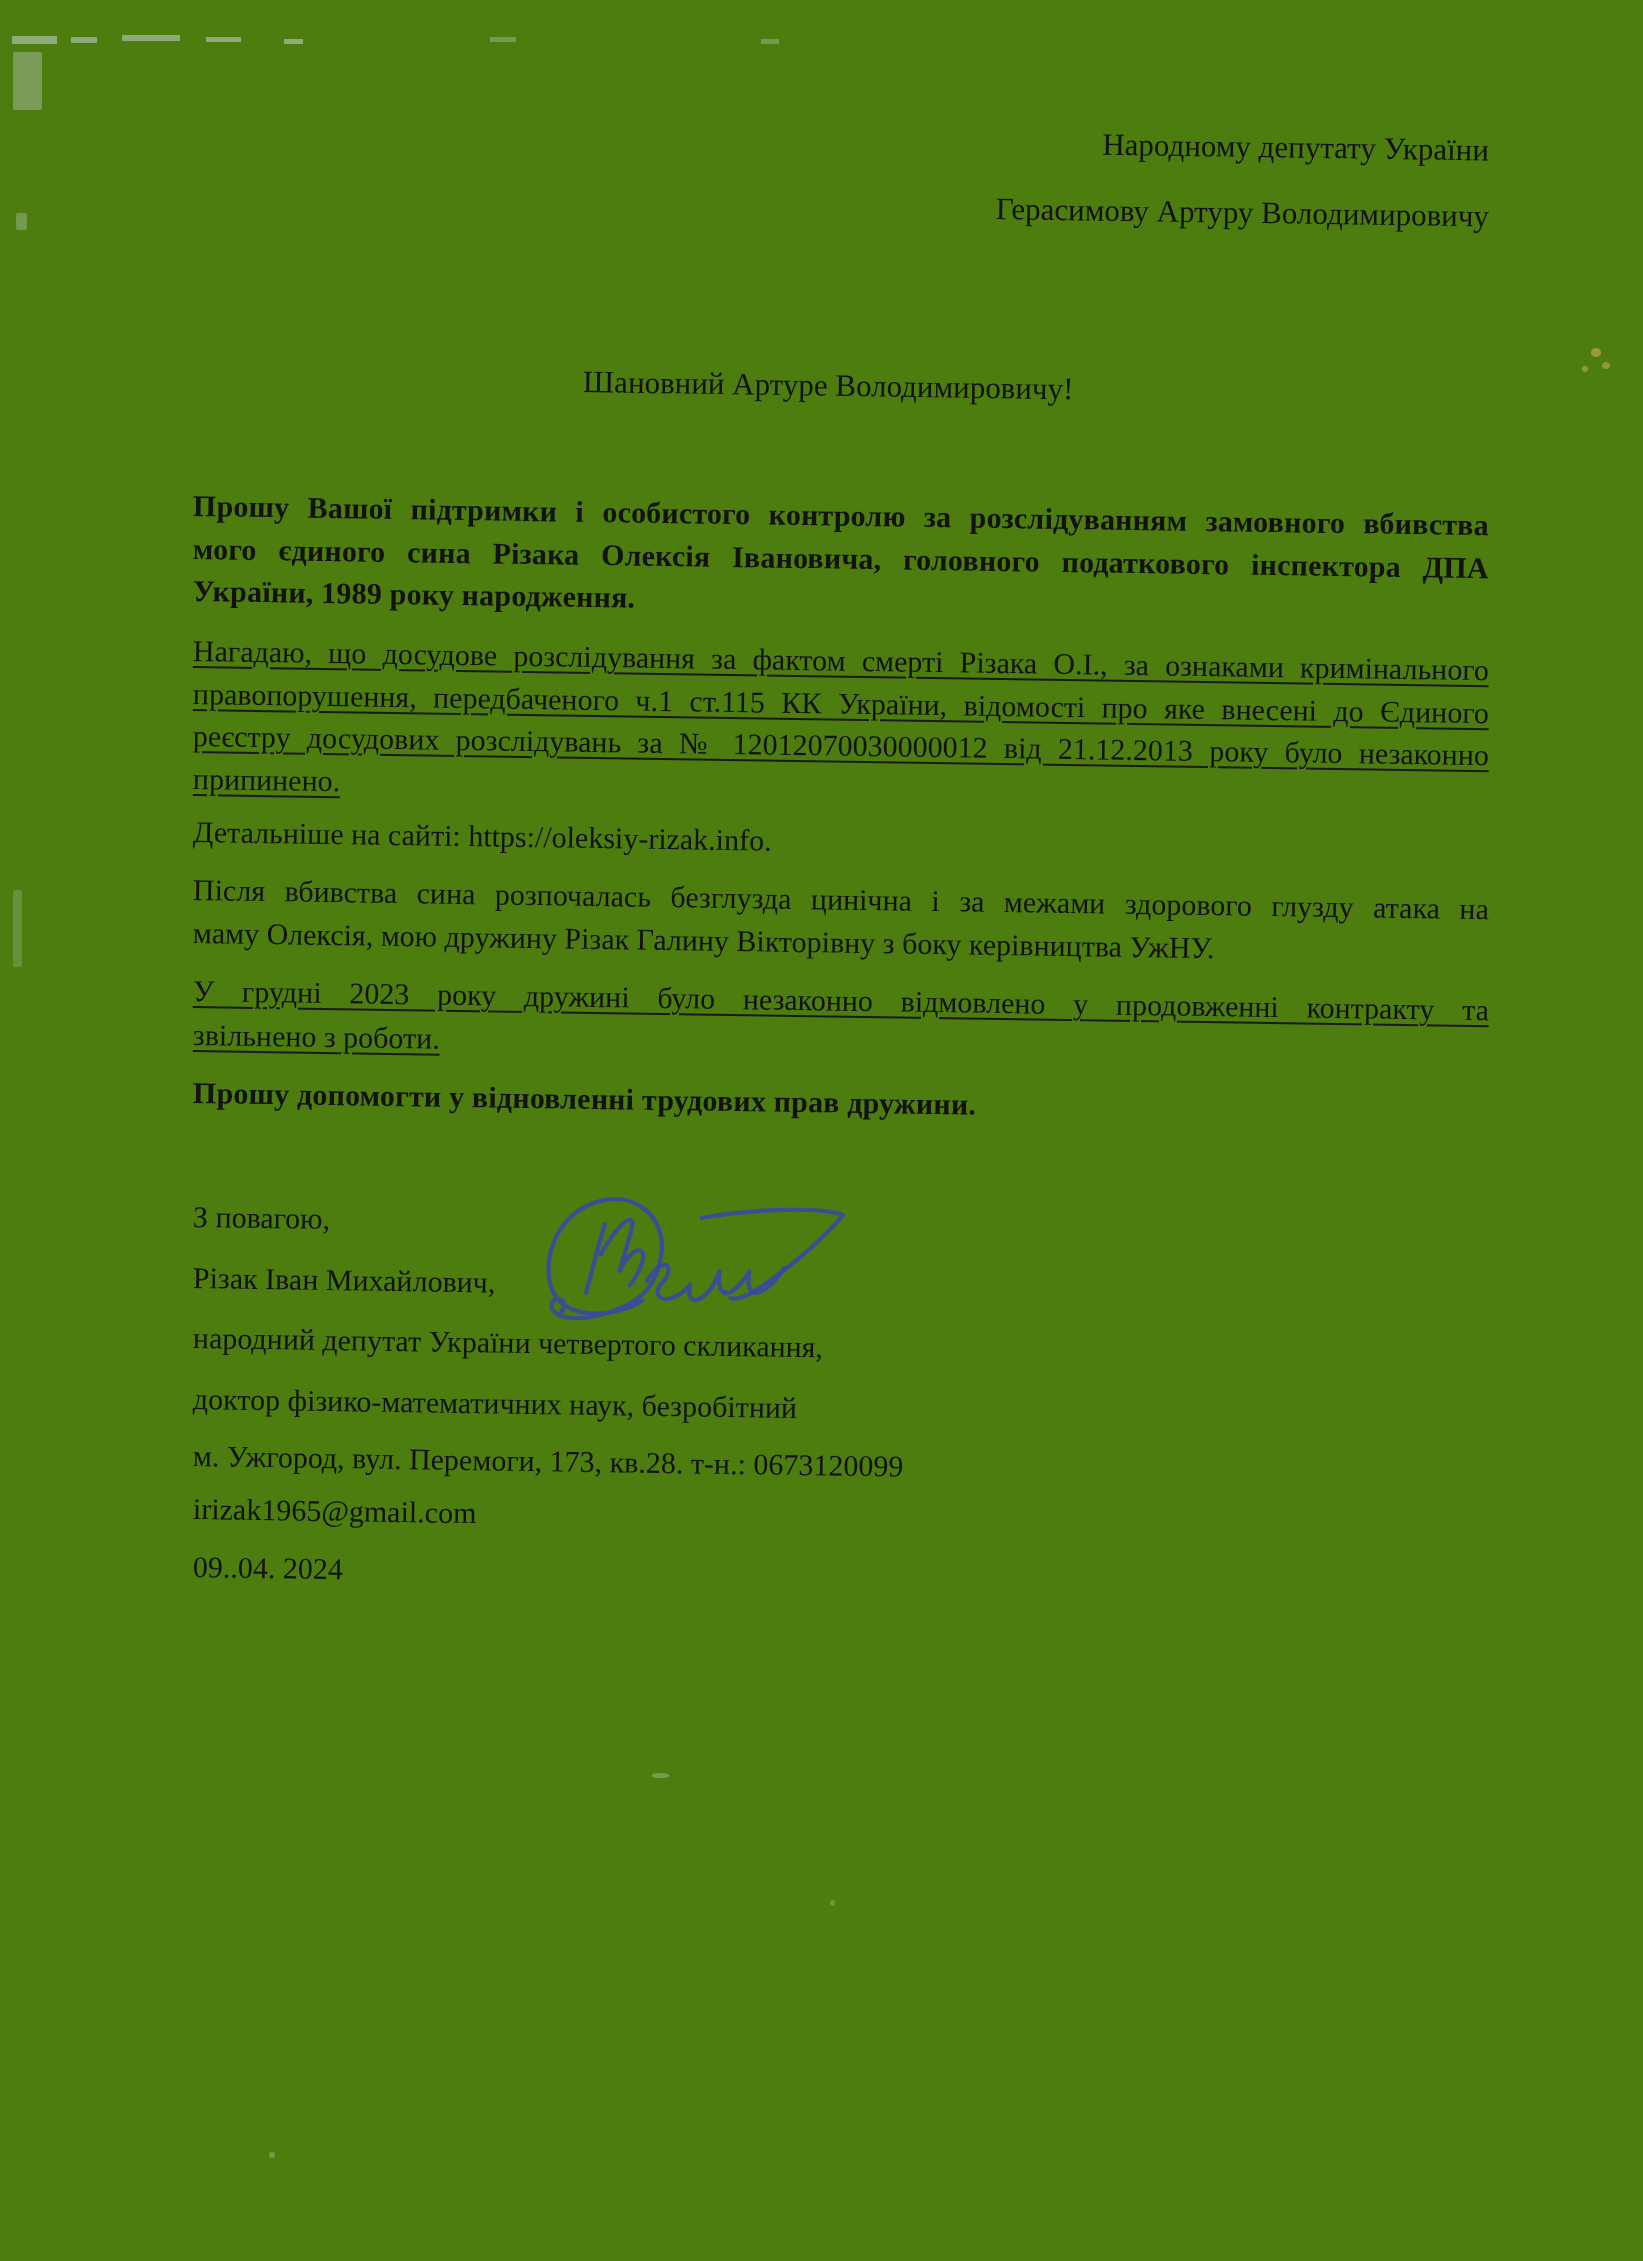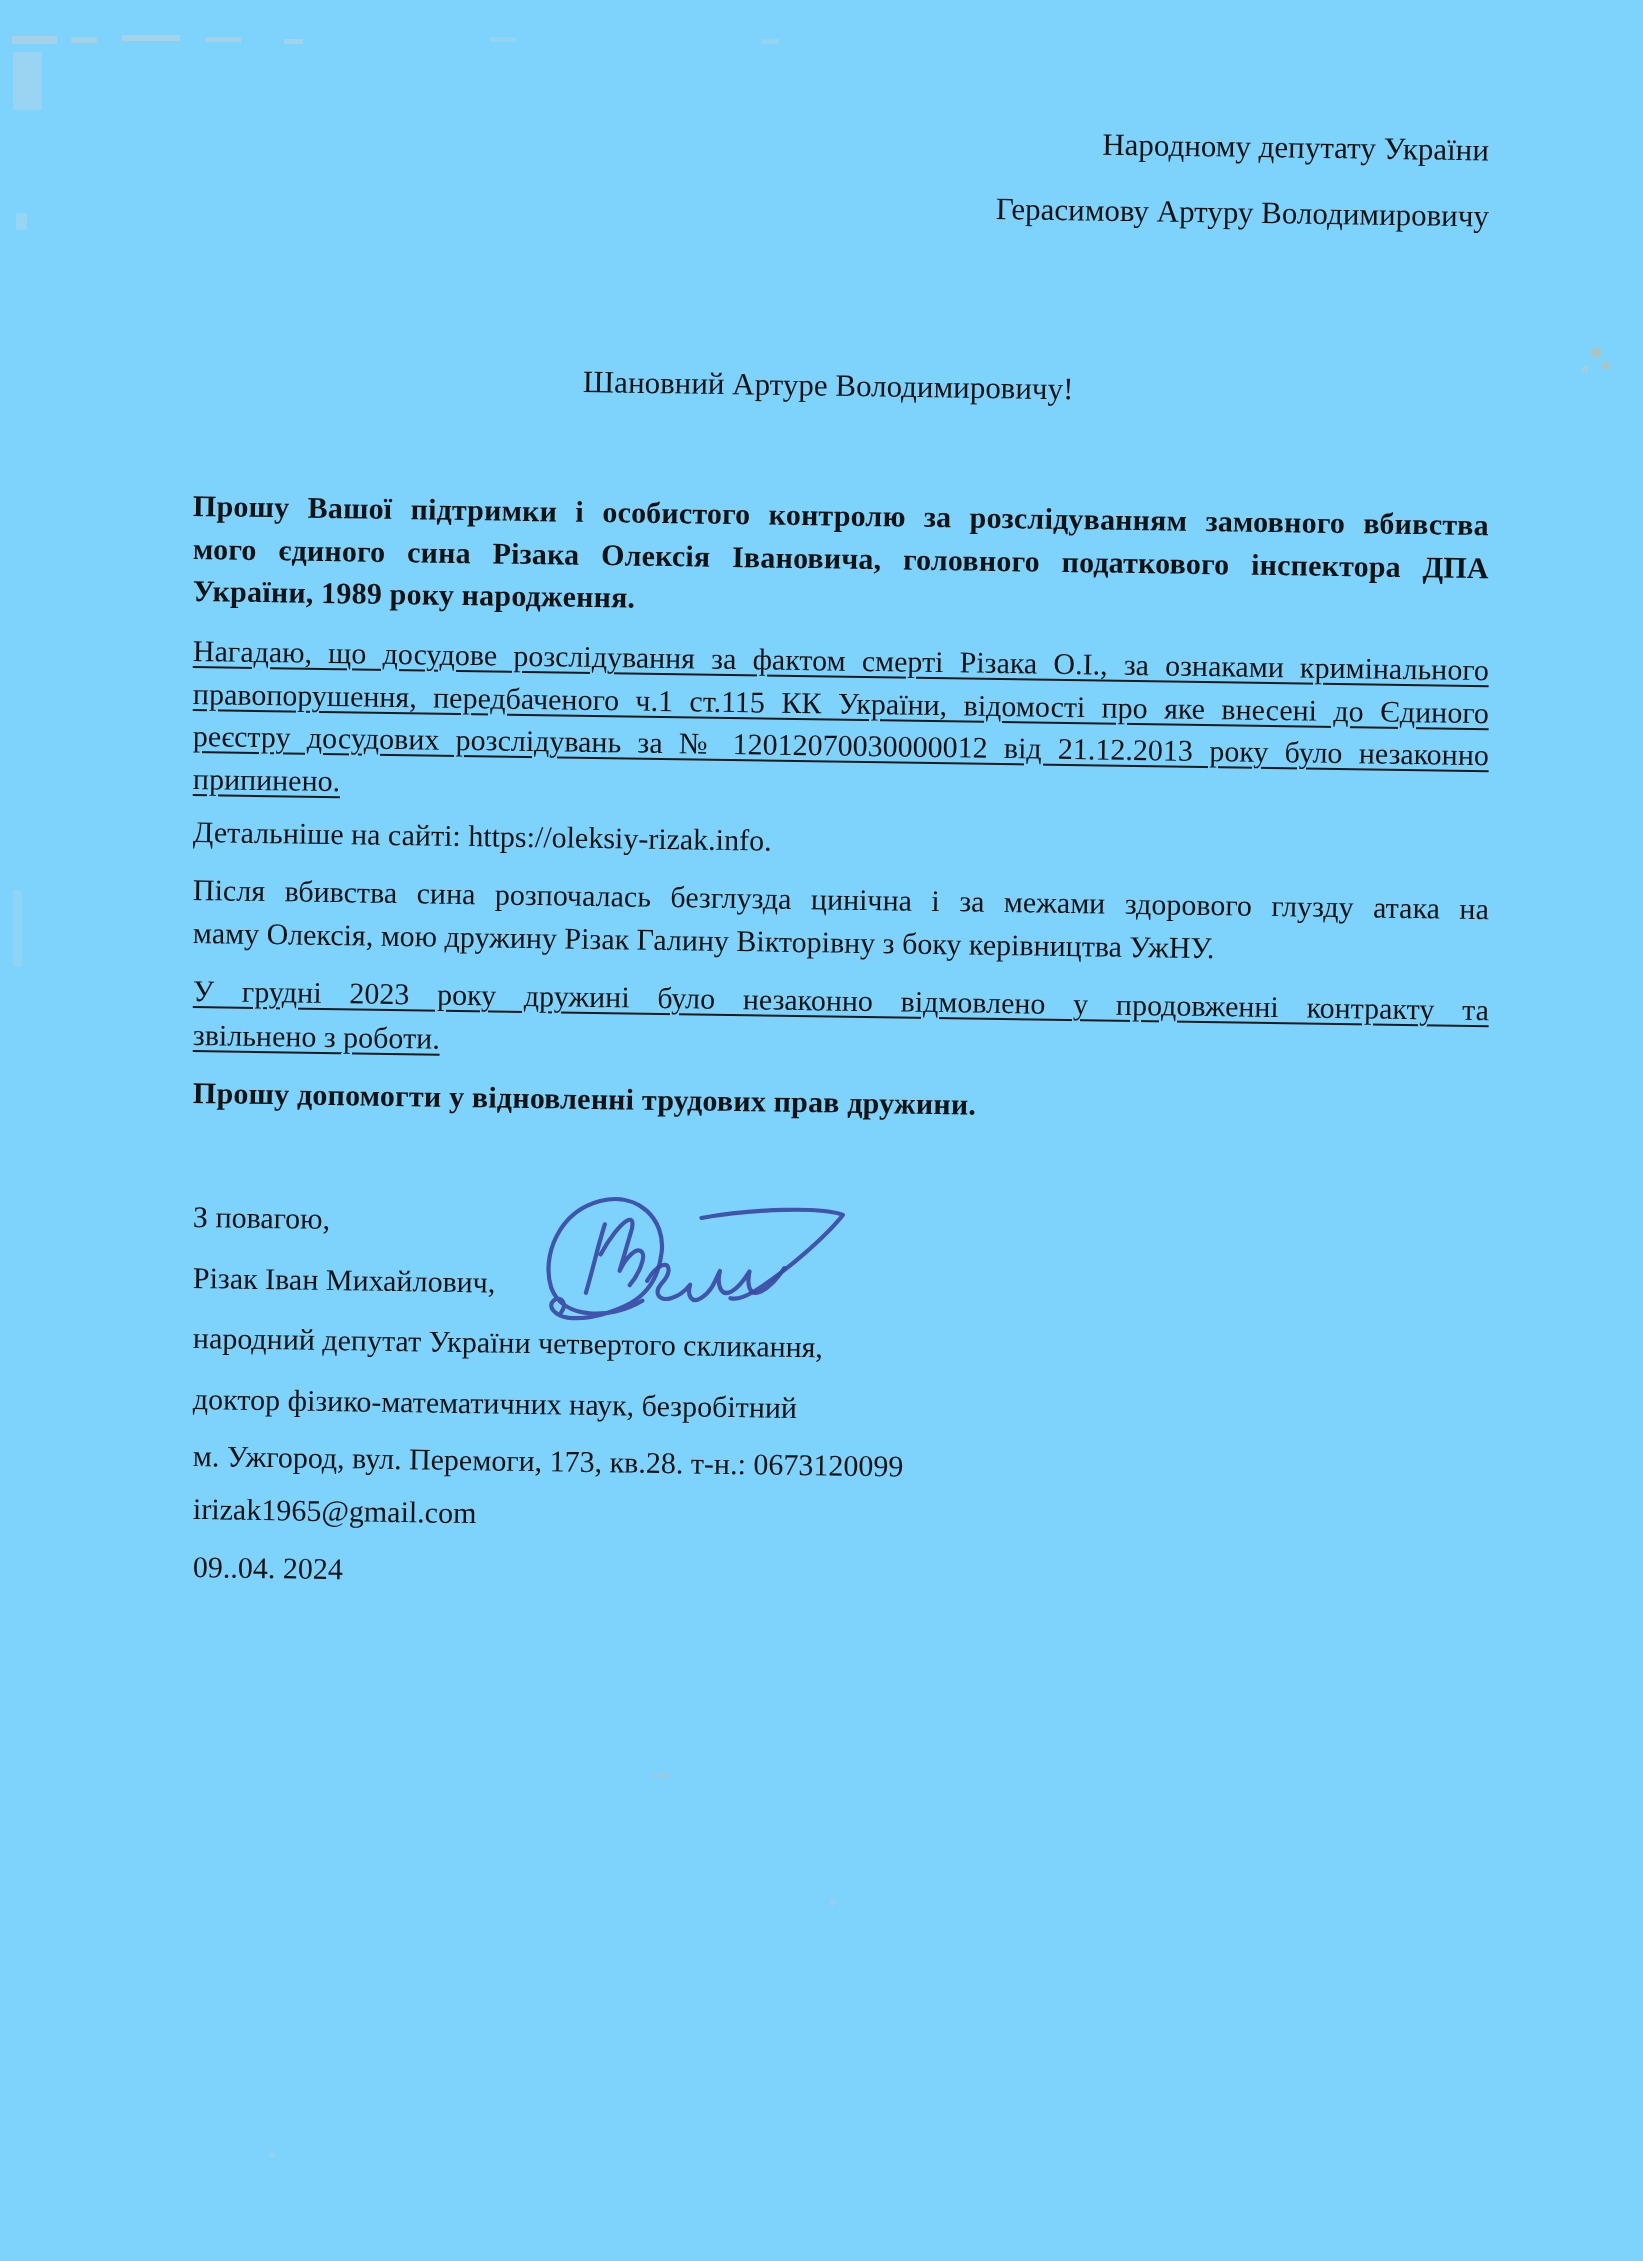--- a/index.html
+++ b/index.html
@@ -1,19 +1,19 @@
 <!DOCTYPE html>
 <html lang="uk" style="font-size:10.3px"><head>
 <meta charset="utf-8">
 <style>
   html,body{margin:0;padding:0;background:#e8e8e8;}
   .page{
     position:relative;
     width:1644px;height:2261px;
-    background:#7dd3fc;
+    background:#4d7c0f;
     overflow:hidden;
     font-family:"Liberation Serif","DejaVu Serif",serif;
     color:#121212;
   }
   .line{
     position:absolute;
     left:193px;
     width:1296px;
     font-size:30px;
     line-height:40px;

